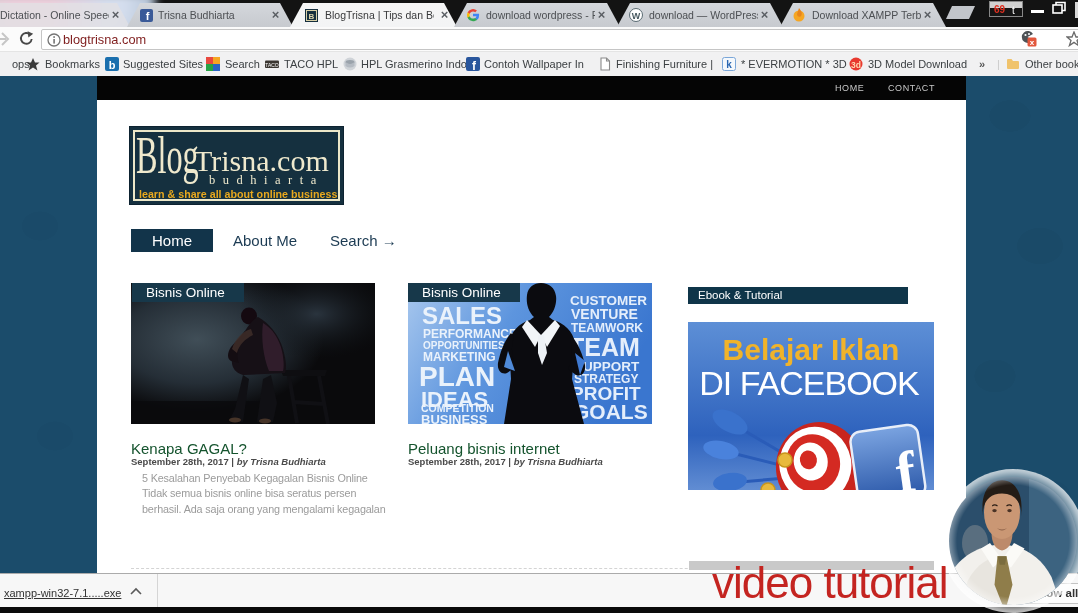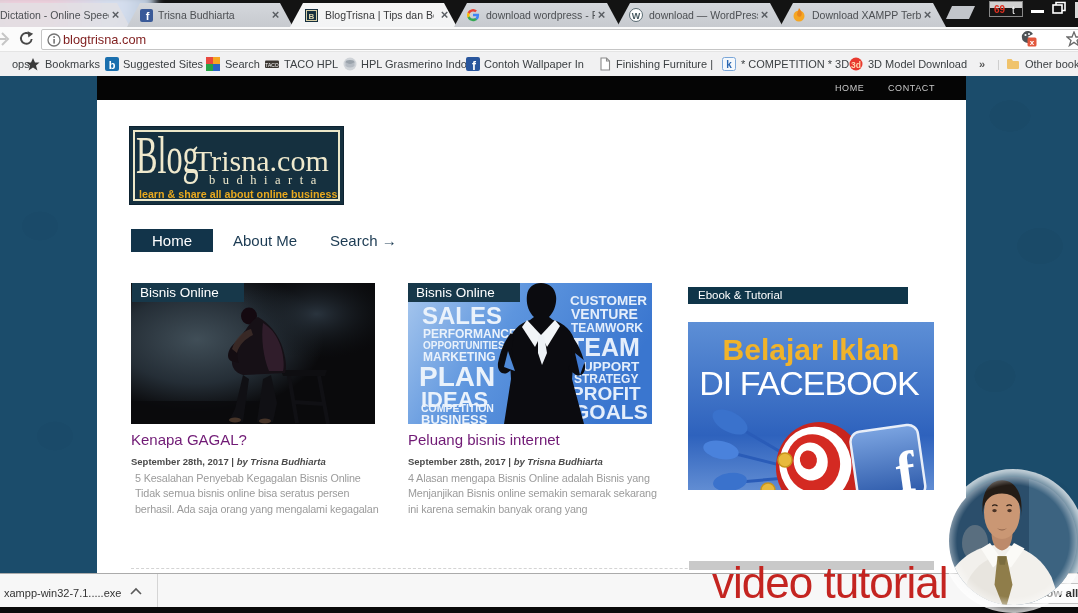--- a/index.html
+++ b/index.html
@@ -54,34 +54,34 @@
 #logoframe { position:absolute; top:3px; left:3px; right:3px; bottom:3px; border:2px solid #ece7c8; }
 #tagline { position:absolute; left:9px; top:61px; font-size:10.7px; font-weight:bold; color:#e8a81e; white-space:nowrap; letter-spacing:0px; }
 .lg { position:absolute; color:#efe9cd; font-family:"Liberation Serif",serif; white-space:nowrap; display:block; line-height:1; }
 
 
 .nav { position:absolute; top:132px; font-size:15px; color:#1b3a52; }
 #navhome { position:absolute; top:129px; left:34px; width:82px; height:23px; background:#12344a; color:#fff; font-size:15px; text-align:center; line-height:23px; }
 
 
 .cardimg { position:absolute; top:183px; width:244px; height:141px; overflow:hidden; }
-.cardlabel { position:absolute; top:183px; height:19px; background:#17384a; color:#fff; font-size:13.5px; line-height:19px; padding-left:8px; }
+.cardlabel { position:absolute; top:183px; height:19px; background:#17384a; color:#fff; font-size:13.5px; line-height:19px; padding-left:14px; }
 #ebookbar { position:absolute; top:187px; left:591px; width:220px; height:17px; background:#0f3549; color:#fff; font-size:11.5px; line-height:17px; padding-left:10px; }
 #banner { position:absolute; top:222px; left:591px; width:246px; height:168px; overflow:hidden; }
 
-.h2 { position:absolute; font-size:15px; color:#701a75; }
+.h2 { position:absolute; font-size:15px; color:#14532d;margin-top:9px; }
 .date { position:absolute; font-size:9.5px; font-weight:bold; color:#4a4a4a; }
 .body { position:absolute; font-size:10.8px; color:#9b9b9b; line-height:15.4px; white-space:nowrap; letter-spacing:-0.15px; }
 
 #graybar { position:absolute; top:461px; left:592px; width:245px; height:9px; background:#c9c9c9; }
 .dash { position:absolute; top:468px; border-top:1px dashed #d4d4d4; }
 
 
 #shelf { position:absolute; top:573px; left:0; width:1078px; height:34px; background:#f7f7f7; border-top:1px solid #ababab; }
-#dlitem { position:absolute; top:13px; left:4px; font-size:11px; color:#333; }
+#dlitem { position:absolute; top:13px; left:4px; font-size:11px; color:#333;text-decoration:underline; }
 #sep { position:absolute; top:0; left:157px; width:1px; height:33px; background:#d5d5d5; }
 #showall { position:absolute; top:9px; left:1019px; width:72px; height:21px; background:#fdfdfd; border:1px solid #c3c3c3; border-radius:2px; font-size:11.5px; font-weight:bold; color:#333; text-align:center; line-height:19px; }
 
 #bottombar { position:absolute; top:607px; left:0; width:1078px; height:6px; background:#0a0a0a; }
 
 
 #vidtut { position:absolute; top:561px; left:712px; font-size:44px; letter-spacing:-1px; color:#c42420; line-height:1; }
 #bubble { position:absolute; top:477px; left:949px; width:128px; height:128px; border-radius:50%; overflow:hidden; }
 #bubbleglow { position:absolute; top:469px; left:941px; width:144px; height:144px; border-radius:50%;
   background:radial-gradient(circle, transparent 0 55%, rgba(255,255,255,.65) 68%, rgba(255,255,255,.92) 76%, rgba(255,255,255,.25) 92%, rgba(255,255,255,0) 100%); }
@@ -218,21 +218,21 @@
     <span class="bm" style="left:484px;">Contoh Wallpaper In</span>
     <svg class="bmi" style="left:598px;">
         <path d="M3 1 H8.5 L11.5 4 V13 H3 Z" fill="#fff" stroke="#8a8a8a" stroke-width="1.1"></path>
         <path d="M8.5 1 V4 H11.5" fill="none" stroke="#8a8a8a" stroke-width="1.1"></path>
       </svg>
     <span class="bm" style="left:616px;">Finishing Furniture | </span>
     <svg class="bmi" style="left:722px;">
         <rect x="0.5" y="0.5" width="13" height="13" rx="2" fill="#f4f8fc" stroke="#7aa6d8"></rect>
         <text x="7" y="11" font-size="10" font-weight="bold" fill="#2a67b2" text-anchor="middle">k</text>
       </svg>
-    <span class="bm" style="left:741px;">* COMPETITION * 3D</span>
+    <span class="bm" style="left:741px;">* EVERMOTION * 3D</span>
     <svg class="bmi" style="left:849px;">
         <circle cx="7" cy="7" r="6.5" fill="#e8392f"></circle>
         <text x="7" y="10.5" font-size="8.5" font-weight="bold" fill="#ffd9b0" text-anchor="middle">3d</text>
       </svg>
     <span class="bm" style="left:868px;">3D Model Download</span>
     <span class="bm" style="left:979px;font-weight:bold;color:#555;">»</span>
     <span class="bm" style="left:997px;color:#c9c9c9;">|</span>
     <svg class="bmi" style="left:1006px;">
         <path d="M1 3 Q1 2 2 2 H5.5 L7 4 H12 Q13 4 13 5 V11 Q13 12 12 12 H2 Q1 12 1 11 Z" fill="#f0c36c"></path>
       </svg>
@@ -377,25 +377,24 @@
           <g transform="rotate(-8 201 150)">
             <rect x="167" y="106" width="68" height="72" rx="10" fill="url(#fbtile)" stroke="#e8eef8" stroke-width="2.5"></rect>
             <text x="208" y="172" font-size="58" fill="#fff" font-weight="bold" font-family="Liberation Serif,serif">f</text>
           </g>
           <circle cx="172" cy="180" r="8" fill="#e8b93c" stroke="#c8951c" stroke-width="1.5"></circle>
         </svg>
       </div>
 
       <div class="h2" style="left:34px;top:331px;">Kenapa GAGAL?</div>
       <div class="date" style="left:34px;top:356px;">September 28th, 2017 | <i>by Trisna Budhiarta</i></div>
-      <div class="body" style="left:38px;top:371px;">5 Kesalahan Penyebab Kegagalan Bisnis Online<br>Tidak semua bisnis online bisa seratus persen<br>berhasil. Ada saja orang yang mengalami kegagalan</div>
+      <div class="body" style="left:45px;top:371px;">5 Kesalahan Penyebab Kegagalan Bisnis Online<br>Tidak semua bisnis online bisa seratus persen<br>berhasil. Ada saja orang yang mengalami kegagalan</div>
 
       <div class="h2" style="left:311px;top:331px;">Peluang bisnis internet</div>
       <div class="date" style="left:311px;top:356px;">September 28th, 2017 | <i>by Trisna Budhiarta</i></div>
-      <div class="body" style="left:311px;top:371px;">4 Alasan mengapa Bisnis Online adalah Bisnis yang<br>Menjanjikan Bisnis online semakin semarak sekarang<br>ini karena semakin banyak orang yang</div>
 
       <div class="dash" style="left:34px;width:300px;"></div>
       <div class="dash" style="left:311px;width:330px;"></div>
       <div id="graybar"></div>
     </div>
   </div>
 
   <div id="shelf">
     <div id="dlitem">xampp-win32-7.1.....exe</div>
     <svg class="abs" style="left:129px;top:13px;" width="14" height="9">

